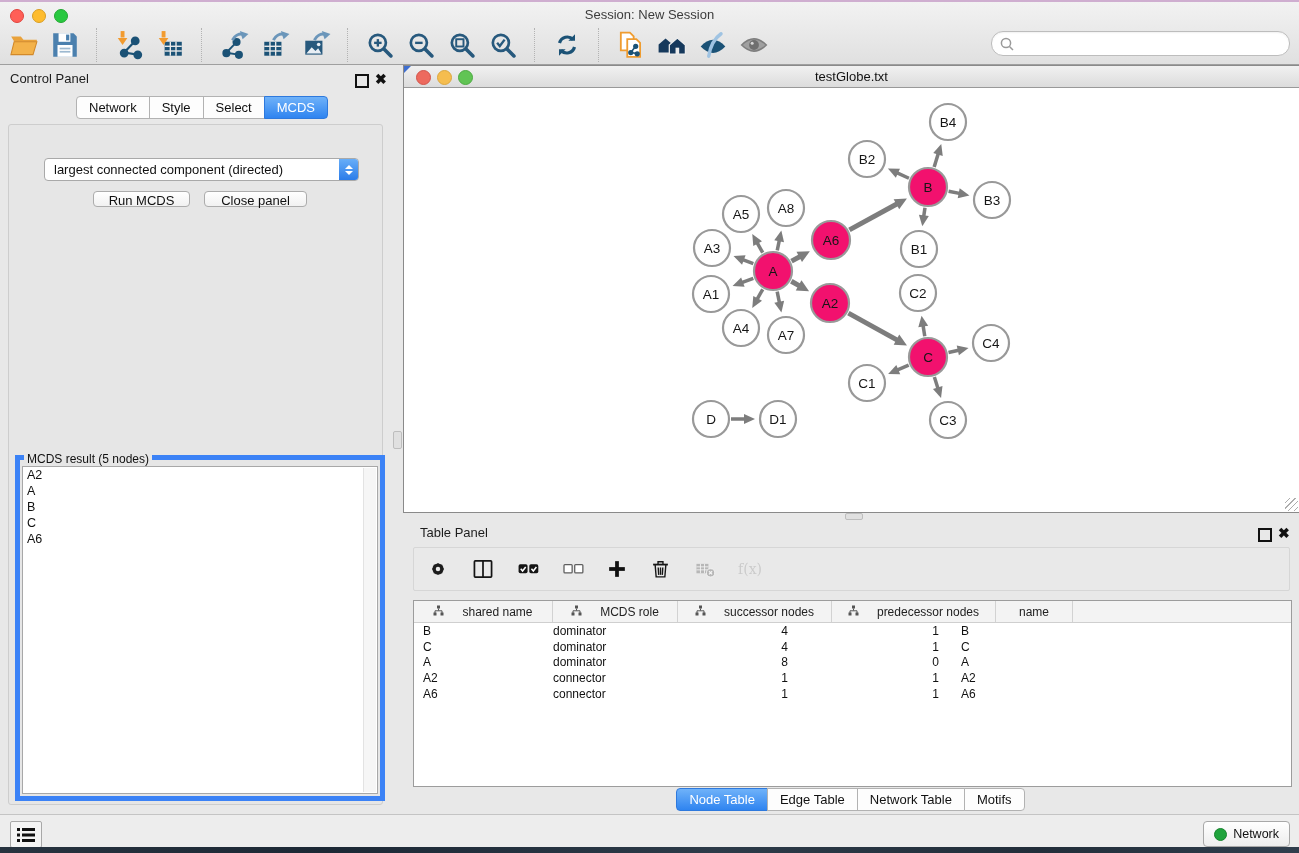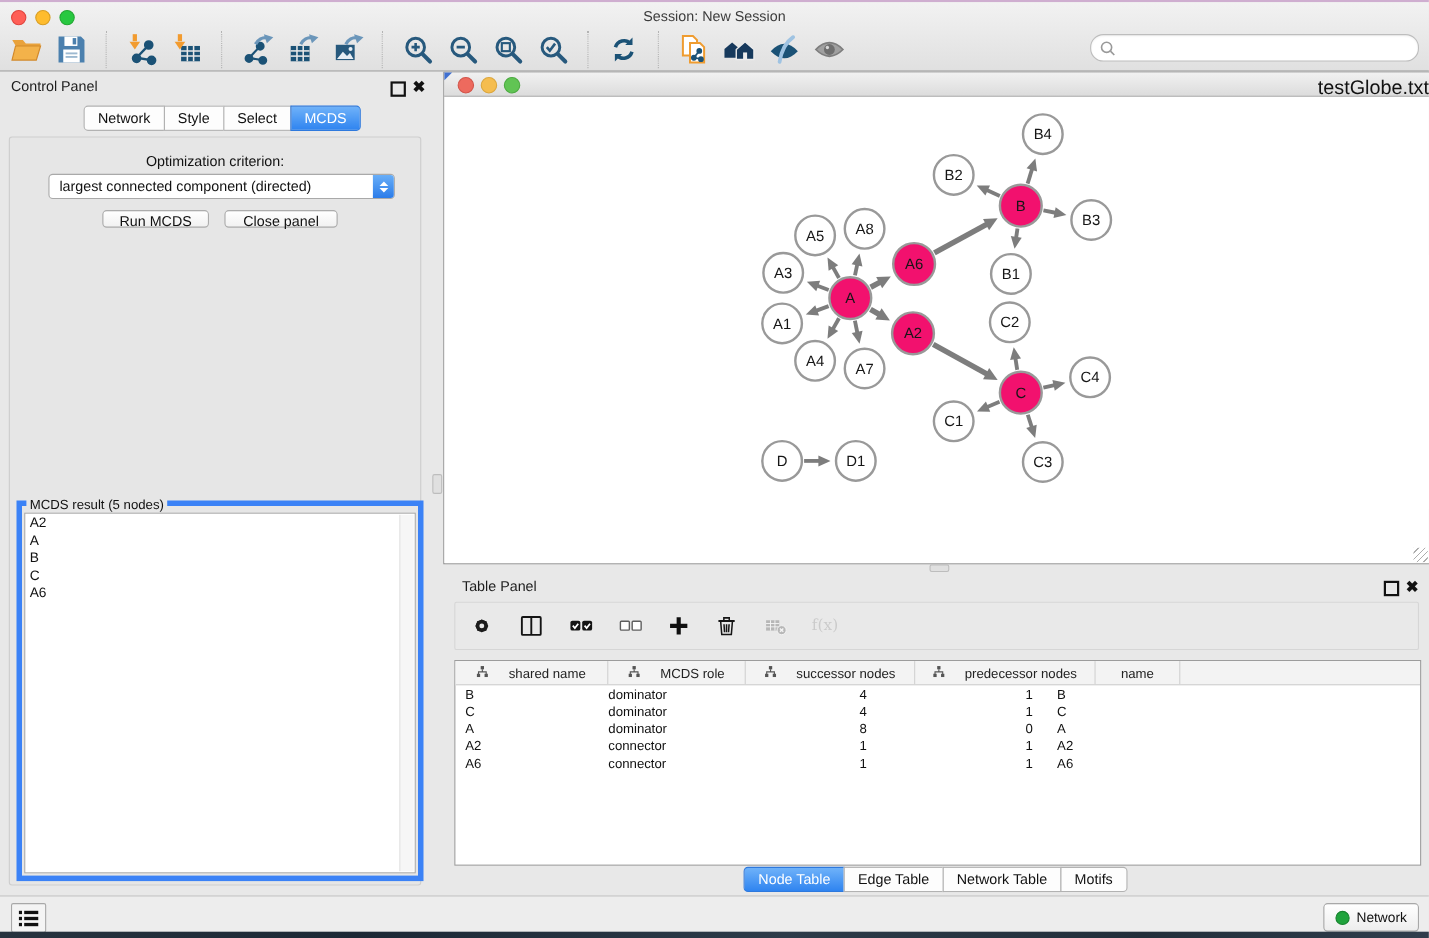--- a/index.html
+++ b/index.html
@@ -65,21 +65,21 @@
                    border-left:1px solid #e3e3e3;}
   
   .net-win{left:403px;top:65px;width:895px;height:446px;background:#fff;border:1px solid #8a8a8a;}
   .nw-titlebar{position:absolute;left:0;top:0;right:0;height:21px;
                background:linear-gradient(#f1f1f1,#dcdcdc);border-bottom:1px solid #999;}
   .nw-lights{position:absolute;left:12px;top:4px;display:flex;gap:6px;}
   .nw-light{width:13px;height:13px;border-radius:50%;}
   .nw-light.r{background:#ed6a5e;border:1px solid #d2554b;}
   .nw-light.y{background:#f5bd4f;border:1px solid #dba73e;}
   .nw-light.g{background:#61c454;border:1px solid #4daa42;}
-  .nw-title{position:absolute;left:0;top:3px;width:100%;text-align:right;font-size:18px;color:#111;}
+  .nw-title{position:absolute;left:0;top:3px;width:100%;text-align:center;font-size:13px;color:#111;}
   .corner-mark{position:absolute;left:0;top:0;width:0;height:0;
                border-top:7px solid #3f6fd0;border-right:7px solid transparent;}
   .nw-canvas{position:absolute;left:0;top:22px;right:0;bottom:0;background:#fff;}
   .grip{position:absolute;right:1px;bottom:1px;width:13px;height:13px;
         background:repeating-linear-gradient(135deg,transparent 0 3px,#adadad 3px 4px);}
   .divider-v{left:393px;top:431px;width:7px;height:16px;background:#e0e0e0;
              border:1px solid #bdbdbd;border-radius:2px;}
   .divider-h{left:845px;top:513px;width:16px;height:5px;background:#e0e0e0;
              border:1px solid #bdbdbd;border-radius:2px;}
   
@@ -302,21 +302,20 @@
   <span class="abs panel-title" style="left:10px;top:6px;">Control Panel</span>
   <span class="abs" style="left:355px;top:9px;"><span class="float-box"></span></span>
   <span class="abs close-x" style="left:375px;top:8px;">✖</span>
   <div class="abs cp-tabs" id="cp-tabs">
       <span class="tab first">Network</span>
       <span class="tab">Style</span>
       <span class="tab">Select</span>
       <span class="tab last selected">MCDS</span>
     </div>
   <div class="abs cp-body">
-    <div class="abs opt-label">Optimization criterion:</div>
     <div class="abs dropdown">
       <span class="dd-text">largest connected component (directed)</span>
       <span class="dd-stepper">
           <span class="chev-up"></span>
           <span class="chev-dn"></span>
         </span>
     </div>
     <button class="cp-btn" style="left:84px;width:97px;">Run MCDS</button>
     <button class="cp-btn" style="left:195px;width:103px;">Close panel</button>
     <div class="abs result-group">

